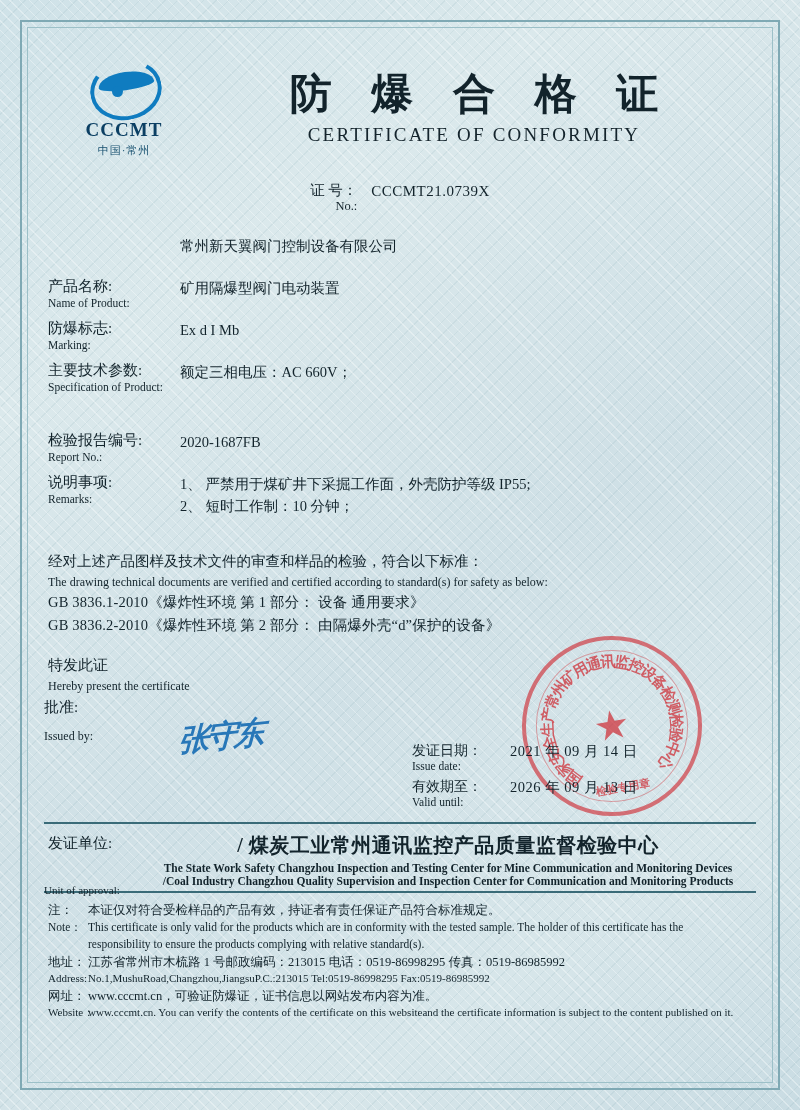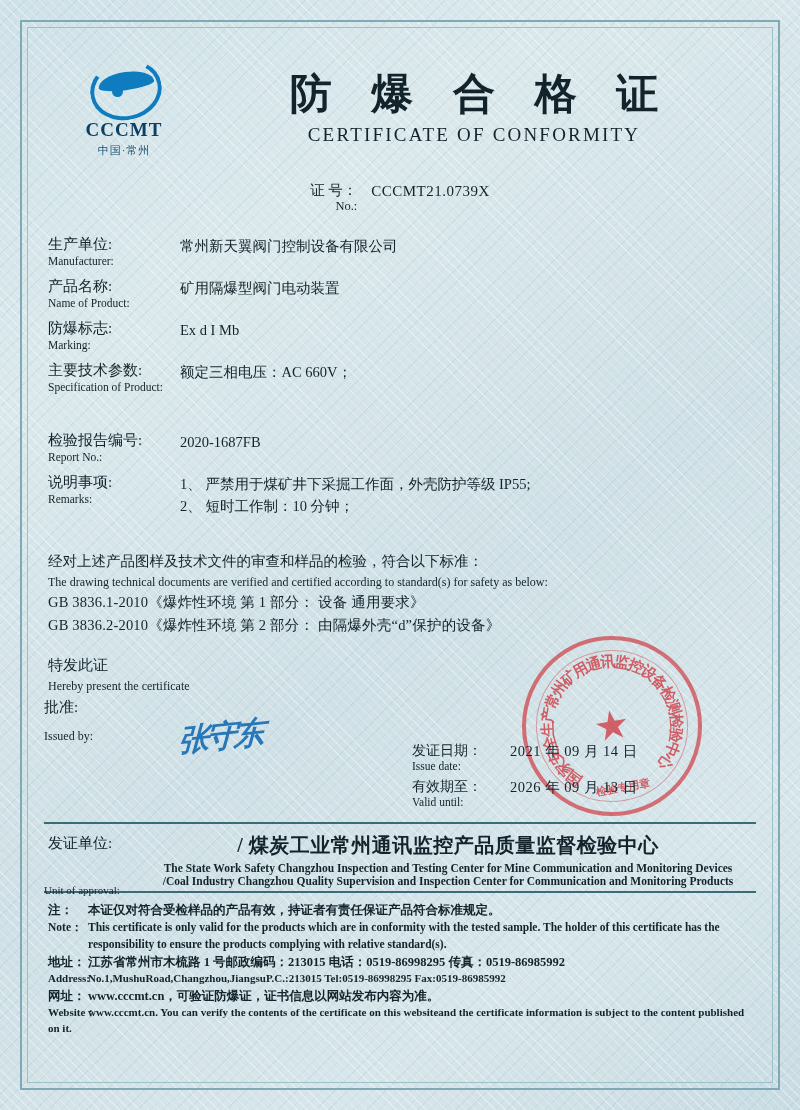--- a/index.html
+++ b/index.html
@@ -403,21 +403,20 @@
   
   .notes {
     margin-top: 8px;
     padding-left: 4px;
   }
   .note-row {
     position: relative;
     font-size: 12px;
     color: #12232b;
     line-height: 1.45;
-    font-weight: bold;
   }
   .note-row .key {
     display: inline-block;
     width: 40px;
   }
   .note-cn { font-size: 12.5px; }
   .note-en { font-size: 11.5px; }
   .note-indent { padding-left: 40px; }
   .note-small { font-size: 11px; }
 </style>
@@ -451,24 +450,20 @@
       <div class="certno-label">
         <span class="cn">证 号：</span>
         <span class="en">No.:</span>
       </div>
       <div class="certno-value">CCCMT21.0739X</div>
     </div>
 
     <div class="fields">
 
       <div class="field">
-        <div class="field-label">
-          <span class="cn">生产单位:</span>
-          <span class="en">Manufacturer:</span>
-        </div>
         <div class="field-value">
           <span class="line">常州新天翼阀门控制设备有限公司</span>
         </div>
       </div>
 
 
       <div class="field">
         <div class="field-label">
           <span class="cn">产品名称:</span>
           <span class="en">Name of Product:</span>

